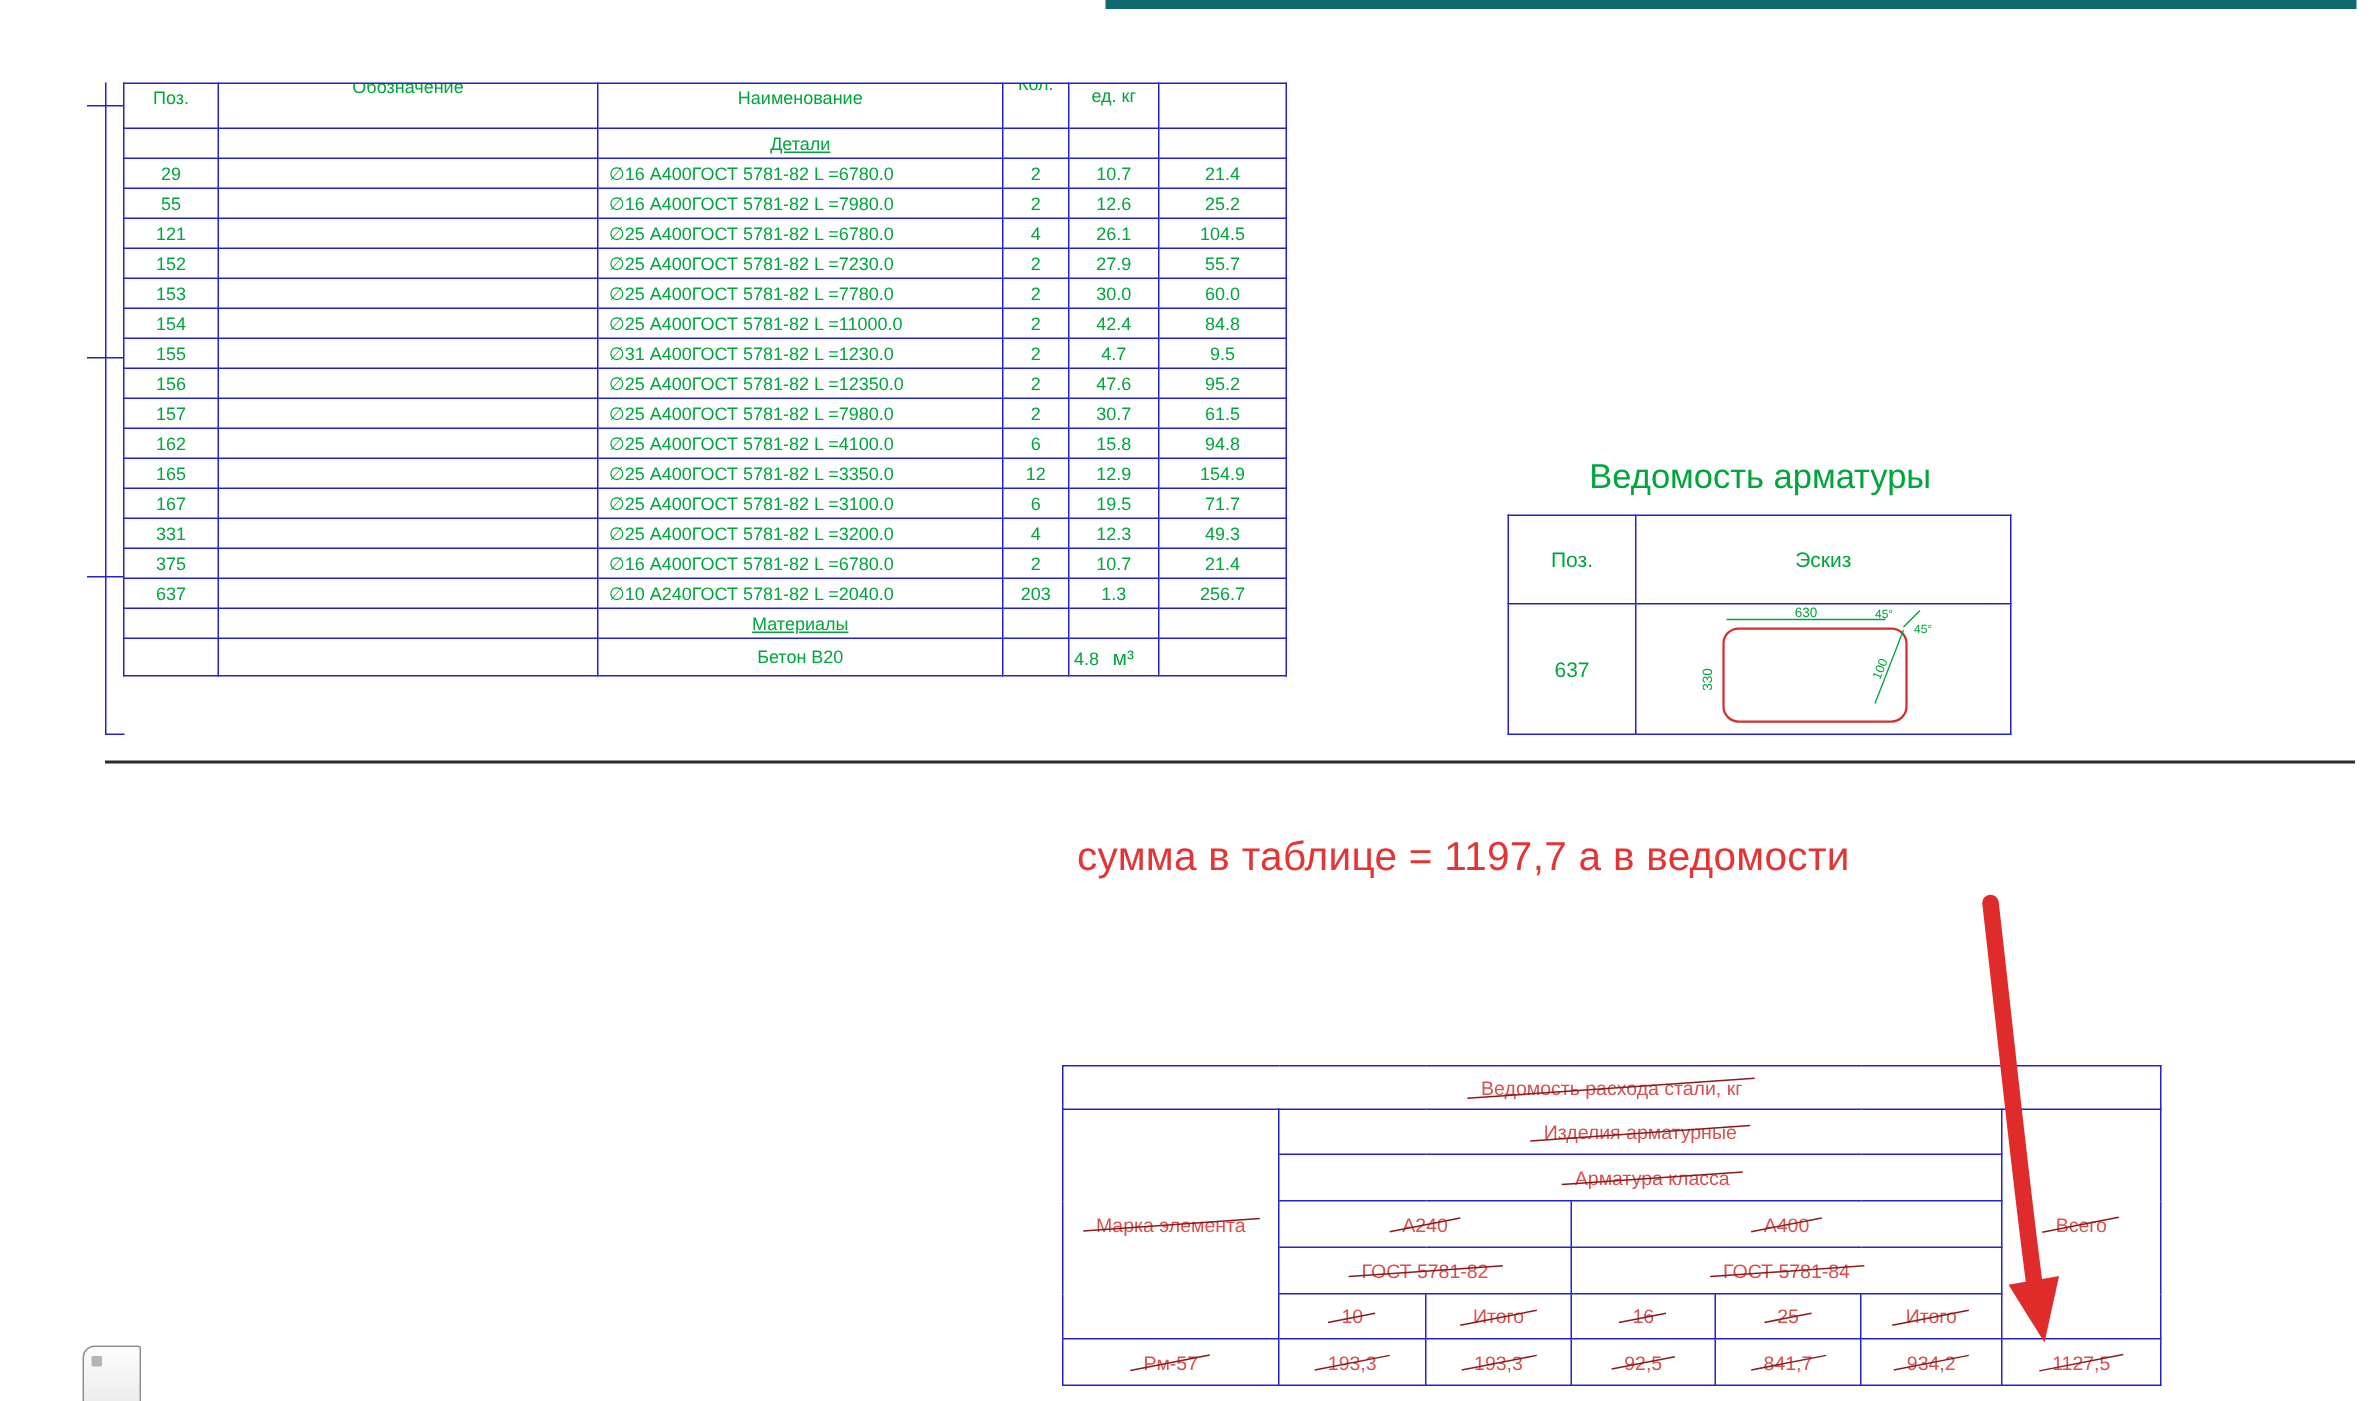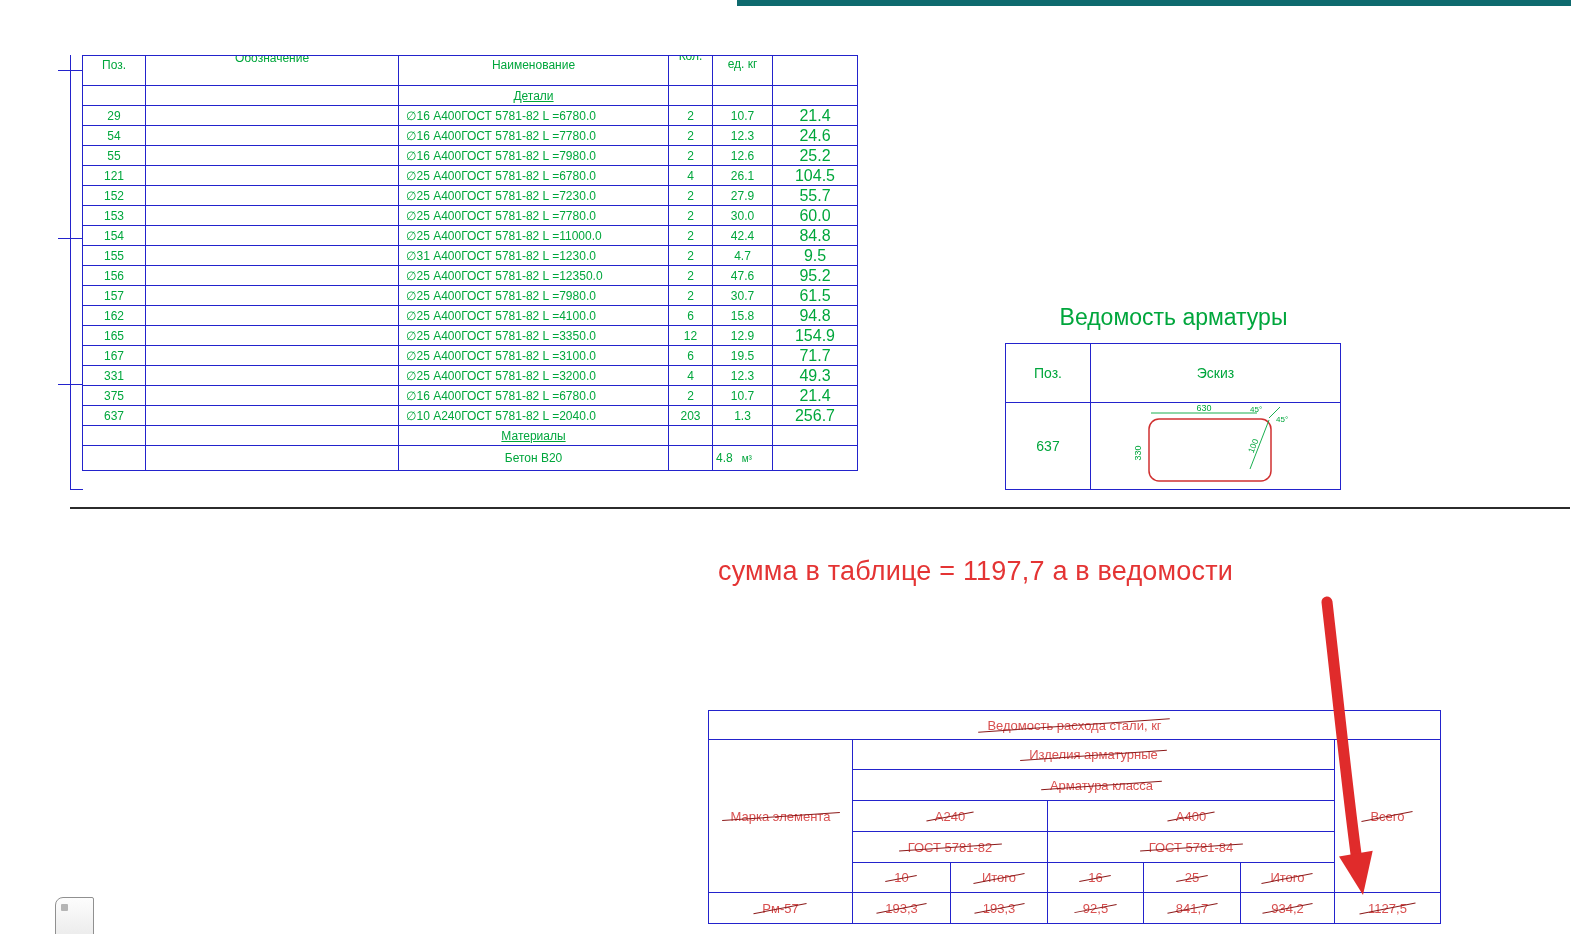--- a/index.html
+++ b/index.html
@@ -12,34 +12,34 @@
     font-family:"Liberation Sans",sans-serif;overflow:hidden;
   }
   table{border-collapse:collapse;table-layout:fixed;}
   td{border:1px solid var(--grid);padding:0;text-align:center;vertical-align:middle;
      overflow:hidden;white-space:nowrap;}
 
   
   .spec{position:absolute;left:82px;top:55px;}
   .spec td{color:var(--green);font-size:12px;}
   .spec .nm{text-align:left;padding-left:7px;}
-  .spec .tot span{font-size:16px;}
+  .spec .tot span{font-size:12px;}
   .spec .hrow td{height:29px;vertical-align:top;}
   .spec .hrow .pad{padding-top:2px;}
   .up5{margin-top:-5px;}
   .up7{margin-top:-7px;}
   .up11{margin-top:-11px;}
   .mass-h div{line-height:13px;}
   .spec .srow td{height:19px;}
   .spec .drow td{height:19px;}
   .spec .mrow td{height:19px;}
   .spec .crow td{height:24px;}
   .u{text-decoration:underline;}
   .conc-mass{text-align:left;padding-left:3px;}
-  .unit-sm{font-size:10px;margin-left:9px;}
+  .unit-sm{font-size:14px;margin-left:9px;}
 
   
   .vline{position:absolute;width:1px;background:var(--grid);}
   .hline{position:absolute;height:1px;background:var(--grid);}
 
   
   .rebar-title{position:absolute;left:1005px;top:304px;width:337px;text-align:center;
     color:var(--green);font-size:23px;}
   .rebar{position:absolute;left:1005px;top:343px;}
   .rebar td{color:var(--green);font-size:14px;}
@@ -134,28 +134,20 @@
 
       <tr class="drow">
         <td><span>29</span></td>
         <td></td>
         <td class="nm"><span>∅16 А400ГОСТ 5781-82  L =6780.0</span></td>
         <td><span>2</span></td>
         <td><span>10.7</span></td>
         <td class="tot"><span>21.4</span></td>
       </tr>
 
-      <tr class="drow">
-        <td><span>54</span></td>
-        <td></td>
-        <td class="nm"><span>∅16 А400ГОСТ 5781-82  L =7780.0</span></td>
-        <td><span>2</span></td>
-        <td><span>12.3</span></td>
-        <td class="tot"><span>24.6</span></td>
-      </tr>
 
       <tr class="drow">
         <td><span>55</span></td>
         <td></td>
         <td class="nm"><span>∅16 А400ГОСТ 5781-82  L =7980.0</span></td>
         <td><span>2</span></td>
         <td><span>12.6</span></td>
         <td class="tot"><span>25.2</span></td>
       </tr>
 

